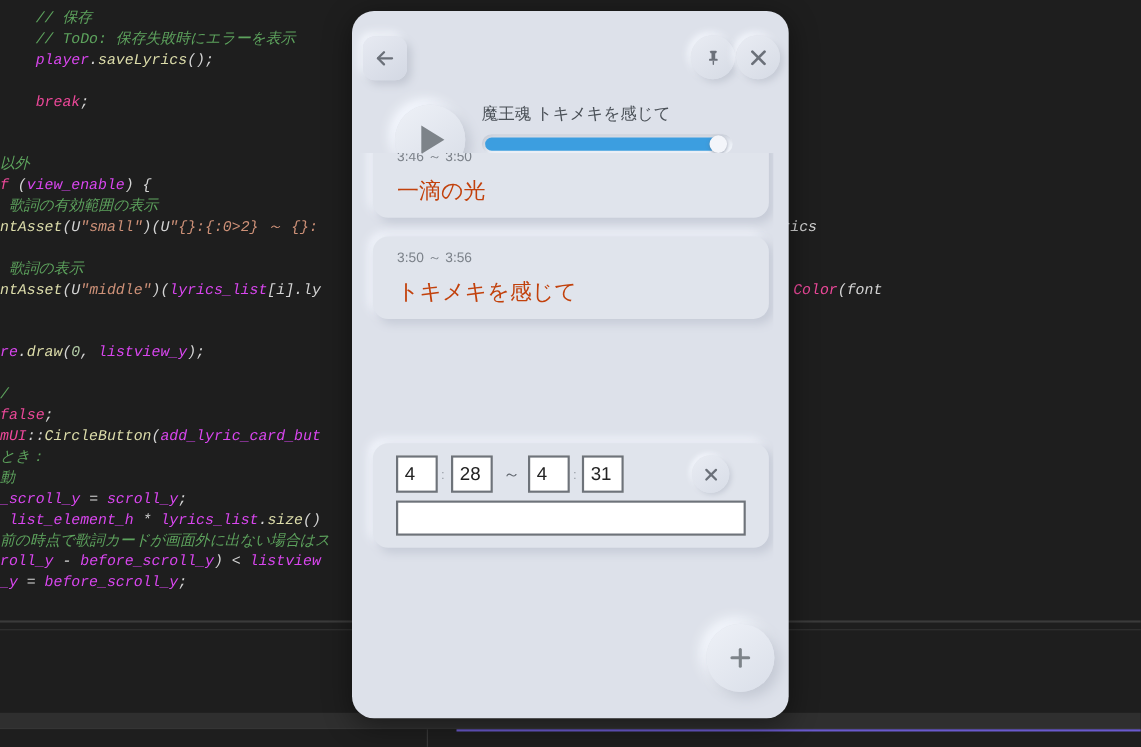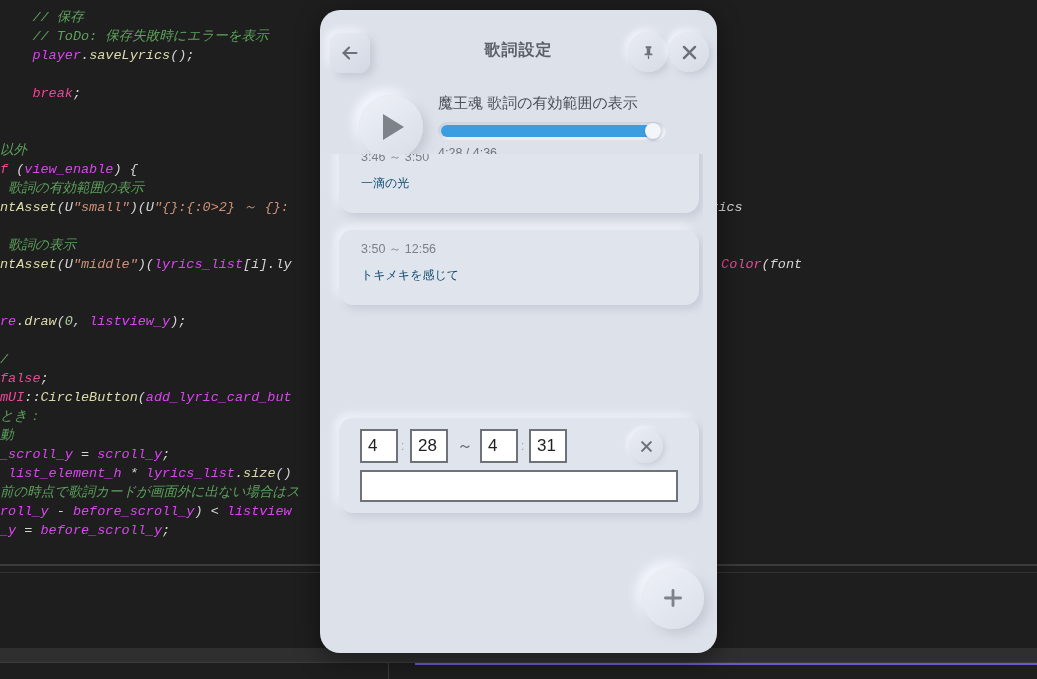--- a/index.html
+++ b/index.html
@@ -158,39 +158,39 @@
     box-shadow: 0 1px 3px rgba(100,110,130,0.5);
     cursor: pointer;
   }
   #time-text {
     position: absolute; left: 118px; top: 62px;
     font-size: 12.5px; color: #6d737b;
   }
 
   
   #lyric-list {
-    position: absolute; left: 0; top: 144px;
+    position: absolute; left: 0; top: 129px;
     width: 383px; height: 503px;
     overflow: hidden;
   }
   .lyric-card {
     position: absolute;
     left: 19px; width: 360px; height: 75px;
     border-radius: 14px;
     background: #e0e4ec;
     box-shadow: 4px 4px 9px #c6cbd7, -4px -4px 9px #f1f4fb;
     cursor: pointer;
   }
   .lyric-time {
     position: absolute; left: 22px; top: 11px;
     font-size: 12.5px; color: #7b8189;
   }
   .lyric-text {
     position: absolute; left: 22px; top: 37px;
-    font-size: 12px; color: #0c4a6e;
+    font-size: 20px; color: #c2410c;
   }
 
   
   #edit-card {
     position: absolute;
     left: 19px; top: 264px;
     width: 360px; height: 95px;
     border-radius: 14px;
     background: #e0e4ec;
     box-shadow: 4px 4px 9px #c6cbd7, -4px -4px 9px #f1f4fb;
@@ -282,21 +282,20 @@
 
     <div class="nbtn-sq" id="back-button">
       <span>
         <svg width="22" height="22" viewBox="0 0 24 24" fill="none" stroke="#6b7079" stroke-width="2.3" stroke-linecap="round" stroke-linejoin="round">
           <line x1="19" y1="12" x2="5" y2="12"></line>
           <polyline points="11,18 5,12 11,6"></polyline>
         </svg>
       </span>
     </div>
 
-    <div id="dialog-title">歌詞設定</div>
 
     <div class="nbtn-circ" id="pin-button">
       <span>
         <svg width="17" height="17" viewBox="0 0 24 24" fill="#6b7079">
           <rect x="8" y="3" width="8" height="3.2" rx="0.6"></rect>
           <rect x="9.6" y="6" width="4.8" height="8" rx="0.6"></rect>
           <rect x="6.5" y="13.4" width="11" height="2.6" rx="0.8"></rect>
           <rect x="11.1" y="16" width="1.8" height="5.2" rx="0.9"></rect>
         </svg>
       </span>
@@ -309,37 +308,37 @@
           <line x1="19" y1="5" x2="5" y2="19"></line>
         </svg>
       </span>
     </div>
   </div>
 
   <div id="player">
     <div id="play-button">
       <div id="play-triangle"></div>
     </div>
-    <div id="track-title">魔王魂 歌詞の有効範囲の表示</div>
+    <div id="track-title">魔王魂 トキメキを感じて</div>
     <div id="progress-wrap">
       <div id="progress-fill" style="width: 213px; background: rgb(60, 158, 224);"></div>
       <div id="progress-thumb" style="left: 207px;"></div>
     </div>
     <div id="time-text">4:28 / 4:36</div>
   </div>
 
   <div id="lyric-list">
 
     <div class="lyric-card" style="top:-16px">
       <div class="lyric-time">3:46 ～ 3:50</div>
       <div class="lyric-text">一滴の光</div>
     </div>
 
     <div class="lyric-card" style="top:76px">
-      <div class="lyric-time">3:50 ～ 12:56</div>
+      <div class="lyric-time">3:50 ～ 3:56</div>
       <div class="lyric-text">トキメキを感じて</div>
     </div>
 
 
     <div id="edit-card">
       <input class="time-input" id="tin-m1" type="text" value="4" style="">
       <span class="colon" id="colon1">:</span>
       <input class="time-input" id="tin-s1" type="text" value="28" style="">
       <span id="tilde">～</span>
       <input class="time-input" id="tin-m2" type="text" value="4" style="">

